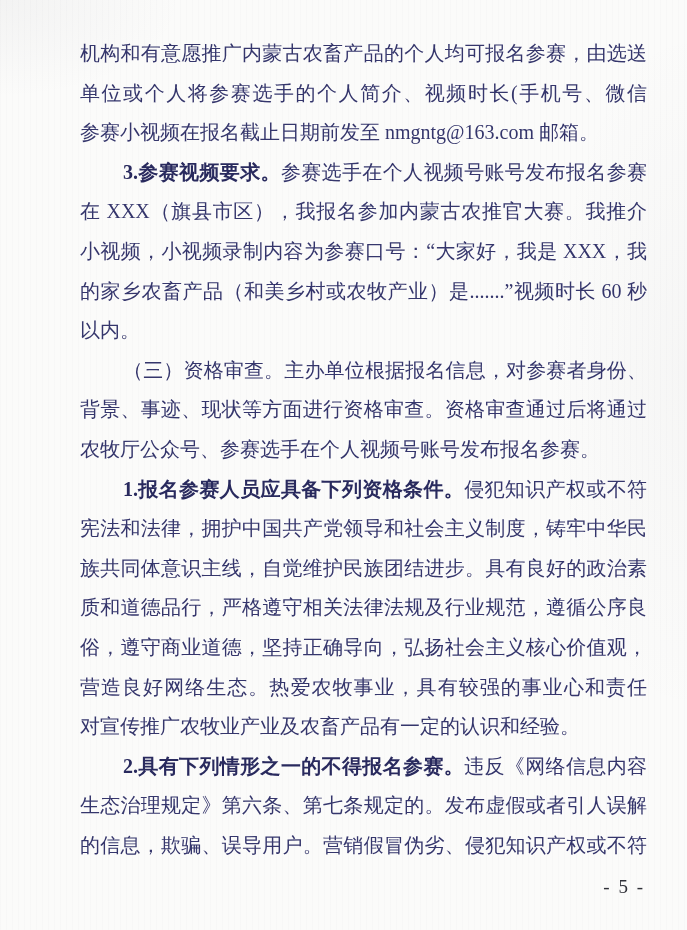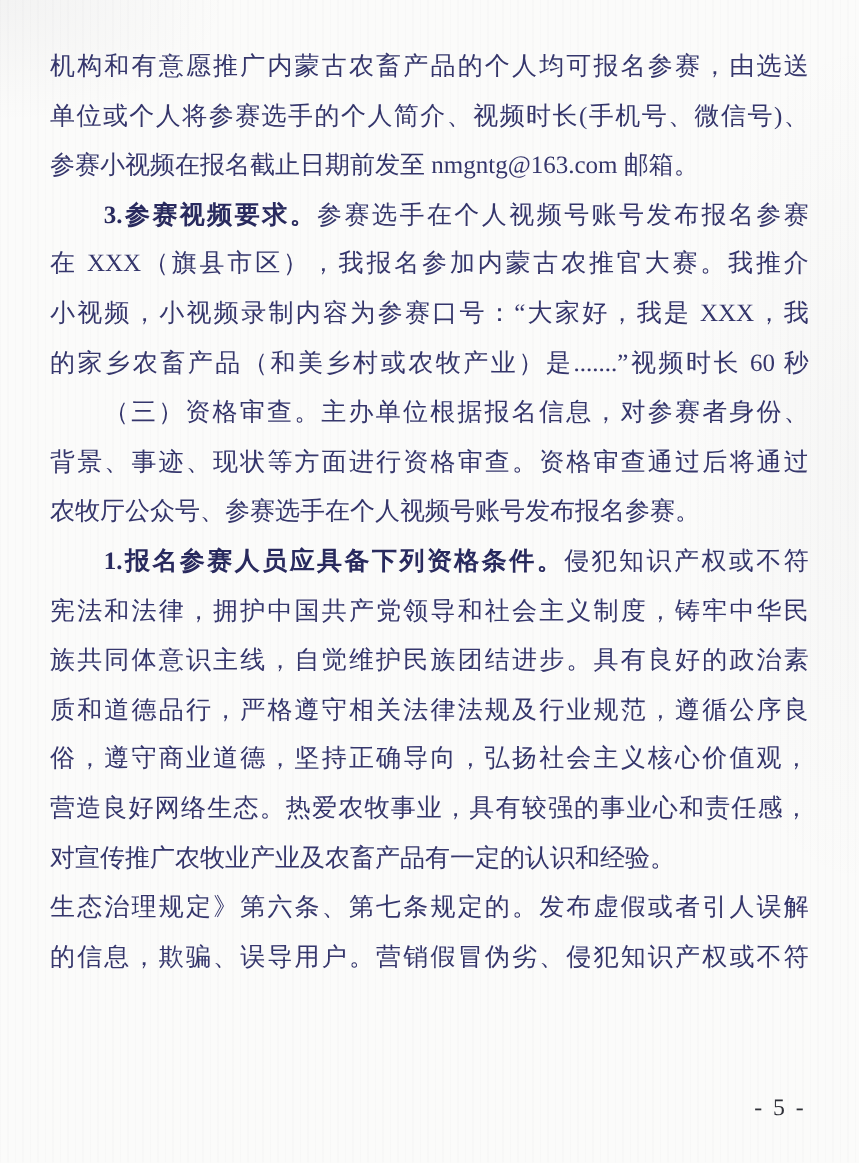--- a/index.html
+++ b/index.html
@@ -23,20 +23,21 @@
   }
   .line {
     height: 39.6px;
     line-height: 39.6px;
     font-size: 20px;
     color: var(--ink, #35366c);
     text-align: justify;
     text-align-last: justify;
     text-justify: inter-character;
     overflow: hidden;
+    margin-left: 40px;
   }
   .line.end { text-align-last: left; }
   .line.indent { text-indent: 2.15em; }
   .hd {
     font-weight: 700;
     color: var(--ink-bold, #292a5e);
     font-family: Liberation Serif, serif;
   }
   .footer {
     position: absolute;
@@ -54,29 +55,31 @@
 
 <div class="page-root">
   <div class="doc">
       <div class="line"><span>机构和有意愿推广内蒙古农畜产品的个人均可报名参赛，由选送</span></div>
       <div class="line"><span>单位或个人将参赛选手的个人简介、视频时长(手机号、微信号)、</span></div>
       <div class="line end"><span>参赛小视频在报名截止日期前发至 nmgntg@163.com 邮箱。</span></div>
       <div class="line indent"><span class="hd">3.参赛视频要求。</span><span>参赛选手在个人视频号账号发布报名参赛</span></div>
       <div class="line"><span>在 XXX（旗县市区），我报名参加内蒙古农推官大赛。我推介</span></div>
       <div class="line"><span>小视频，小视频录制内容为参赛口号：“大家好，我是 XXX，我</span></div>
       <div class="line"><span>的家乡农畜产品（和美乡村或农牧产业）是.......”视频时长 60 秒</span></div>
+      <div class="line end"><span>以内。</span></div>
       <div class="line indent"><span>（三）资格审查。主办单位根据报名信息，对参赛者身份、</span></div>
       <div class="line"><span>背景、事迹、现状等方面进行资格审查。资格审查通过后将通过</span></div>
       <div class="line end"><span>农牧厅公众号、参赛选手在个人视频号账号发布报名参赛。</span></div>
       <div class="line indent"><span class="hd">1.报名参赛人员应具备下列资格条件。</span><span>侵犯知识产权或不符</span></div>
       <div class="line"><span>宪法和法律，拥护中国共产党领导和社会主义制度，铸牢中华民</span></div>
       <div class="line"><span>族共同体意识主线，自觉维护民族团结进步。具有良好的政治素</span></div>
       <div class="line"><span>质和道德品行，严格遵守相关法律法规及行业规范，遵循公序良</span></div>
       <div class="line"><span>俗，遵守商业道德，坚持正确导向，弘扬社会主义核心价值观，</span></div>
       <div class="line"><span>营造良好网络生态。热爱农牧事业，具有较强的事业心和责任感，</span></div>
       <div class="line end"><span>对宣传推广农牧业产业及农畜产品有一定的认识和经验。</span></div>
+      <div class="line indent"><span class="hd">2.具有下列情形之一的不得报名参赛。</span><span>违反《网络信息内容</span></div>
       <div class="line"><span>生态治理规定》第六条、第七条规定的。发布虚假或者引人误解</span></div>
       <div class="line"><span>的信息，欺骗、误导用户。营销假冒伪劣、侵犯知识产权或不符</span></div>
     </div>
   <div class="footer">
     <span class="page-num">- 5 -</span>
   </div>
 </div>
 
 </body></html>

